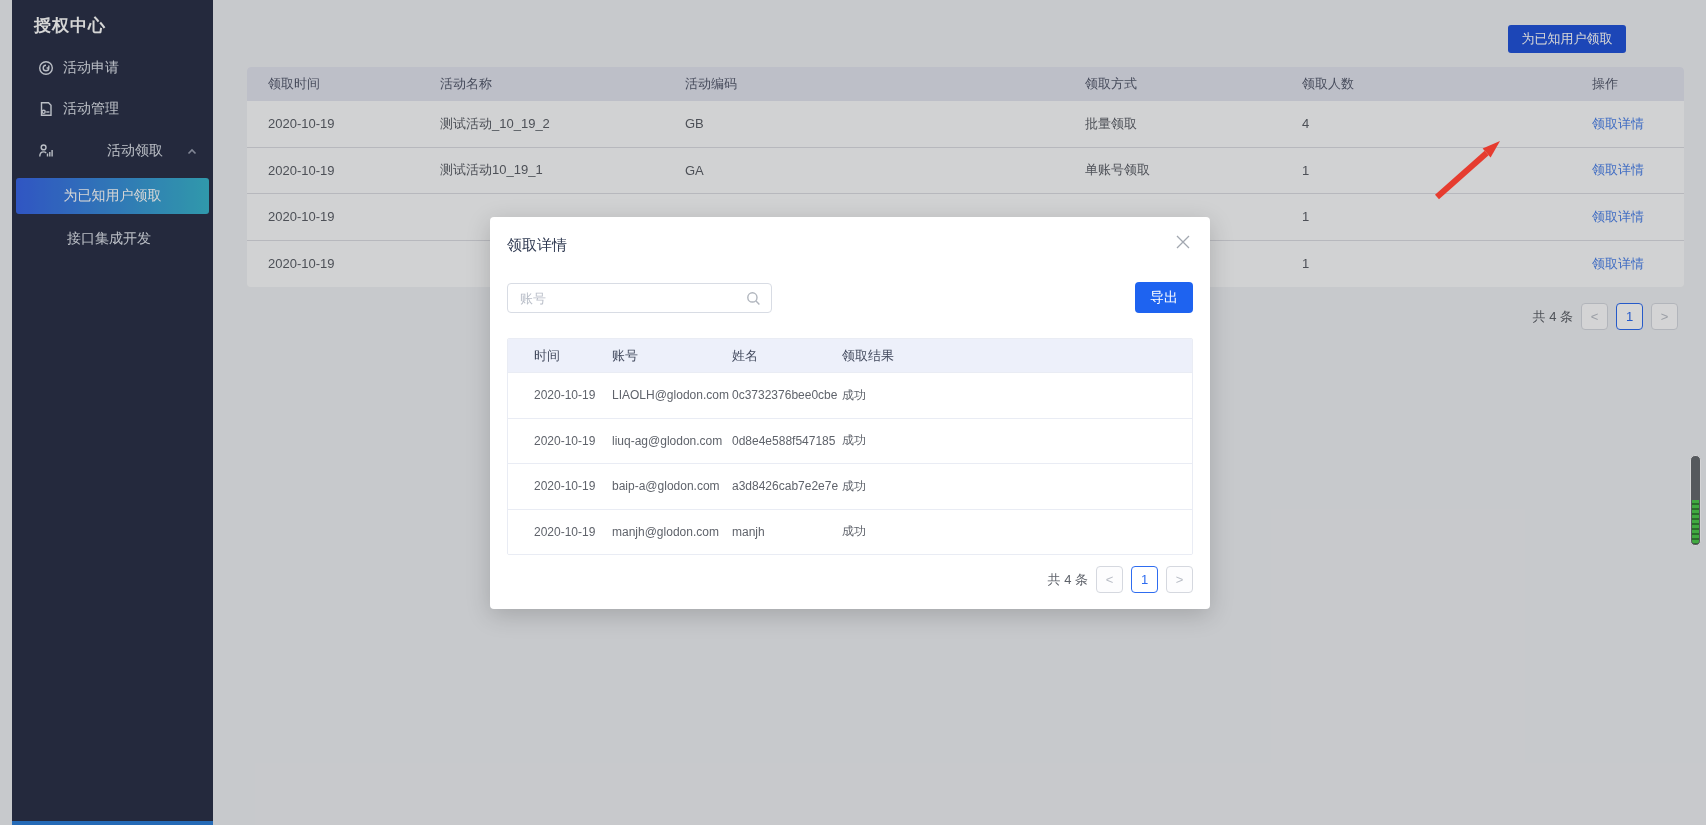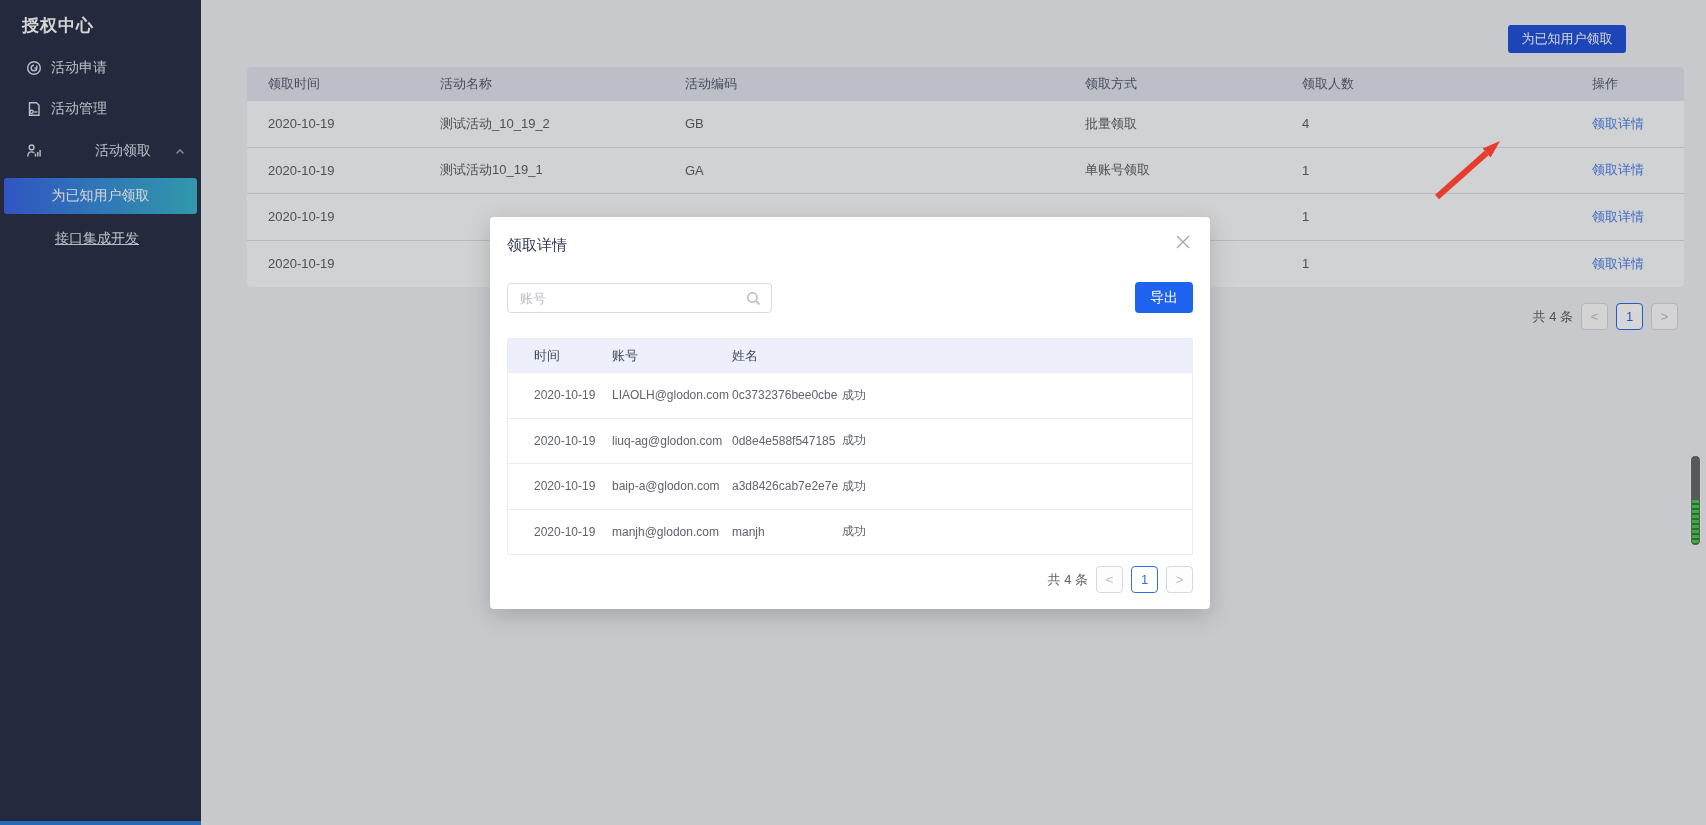--- a/index.html
+++ b/index.html
@@ -1,20 +1,20 @@
 <!DOCTYPE html>
 <html><head>
 <meta charset="utf-8">
 <style>
   * { margin:0; padding:0; box-sizing:border-box; }
   html,body { width:1706px; height:825px; overflow:hidden; }
   body { font-family:"Liberation Sans","DejaVu Sans",sans-serif; background:#eef0f3; position:relative; color:#5c6068; }
 
   
-  .sidebar { position:absolute; left:0; top:0; width:201px; height:825px; background:#2b3249; z-index:1; }
+  .sidebar { position:absolute; left:12px; top:0; width:201px; height:825px; background:#2b3249; z-index:1; }
   .sb-title { color:#fff; font-size:17px; font-weight:bold; padding:14px 0 0 22px; letter-spacing:1px; }
   .sb-item { position:absolute; left:0; width:201px; height:40px; display:flex; align-items:center; color:#dfe3ec; font-size:14px; cursor:pointer;text-align:center; }
   .sb-item .ic { width:16px; height:16px; margin-left:26px; margin-right:9px; flex:none; }
   .sb-item .ic svg { width:16px; height:16px; display:block; stroke:#dfe3ec; fill:none; stroke-width:1.4; }
   .sb-chevron { position:absolute; right:16px; top:13px; width:10px; height:10px; }
   .sb-chevron svg { width:10px; height:10px; stroke:#9aa0b2; fill:none; stroke-width:1.6; }
   .sb-sub-active { position:absolute; left:4px; width:193px; height:36px; border-radius:3px;
       background:linear-gradient(90deg,#3a66e8,#3ab6cc); color:#fff; font-size:14px;
       display:flex; align-items:center; justify-content:center; cursor:pointer; }
   .sb-sub { position:absolute; left:55px; color:#dfe3ec; font-size:14px; cursor:pointer; }
@@ -114,21 +114,21 @@
       <svg viewBox="0 0 10 10">
           <path d="M1.5 6.5 L5 3 L8.5 6.5"></path>
         </svg>
     </span>
   </div>
 
   <div class="sb-sub-active" style="top:178px;">
     <span>为已知用户领取</span>
   </div>
 
-  <div class="sb-sub" style="top:230px;text-decoration:underline;">
+  <div class="sb-sub" style="top:230px;">
     <span>接口集成开发</span>
   </div>
 
   <div class="sb-bottom-strip"></div>
 </div>
 
 <button class="top-btn btn-claim">为已知用户领取</button>
 <button class="top-btn btn-refresh">刷新</button>
 
 <div class="card">
@@ -208,20 +208,21 @@
         </svg>
     </span>
   </div>
   <button class="m-export">导出</button>
 
   <div class="m-table">
     <div class="m-row m-thead">
       <div>时间</div>
       <div>账号</div>
       <div>姓名</div>
+      <div>领取结果</div>
     </div>
     <div class="m-row m-tr">
       <div>2020-10-19</div>
       <div>LIAOLH@glodon.com</div>
       <div>0c3732376bee0cbe</div>
       <div>成功</div>
     </div>
     <div class="m-row m-tr">
       <div>2020-10-19</div>
       <div>liuq-ag@glodon.com</div>

